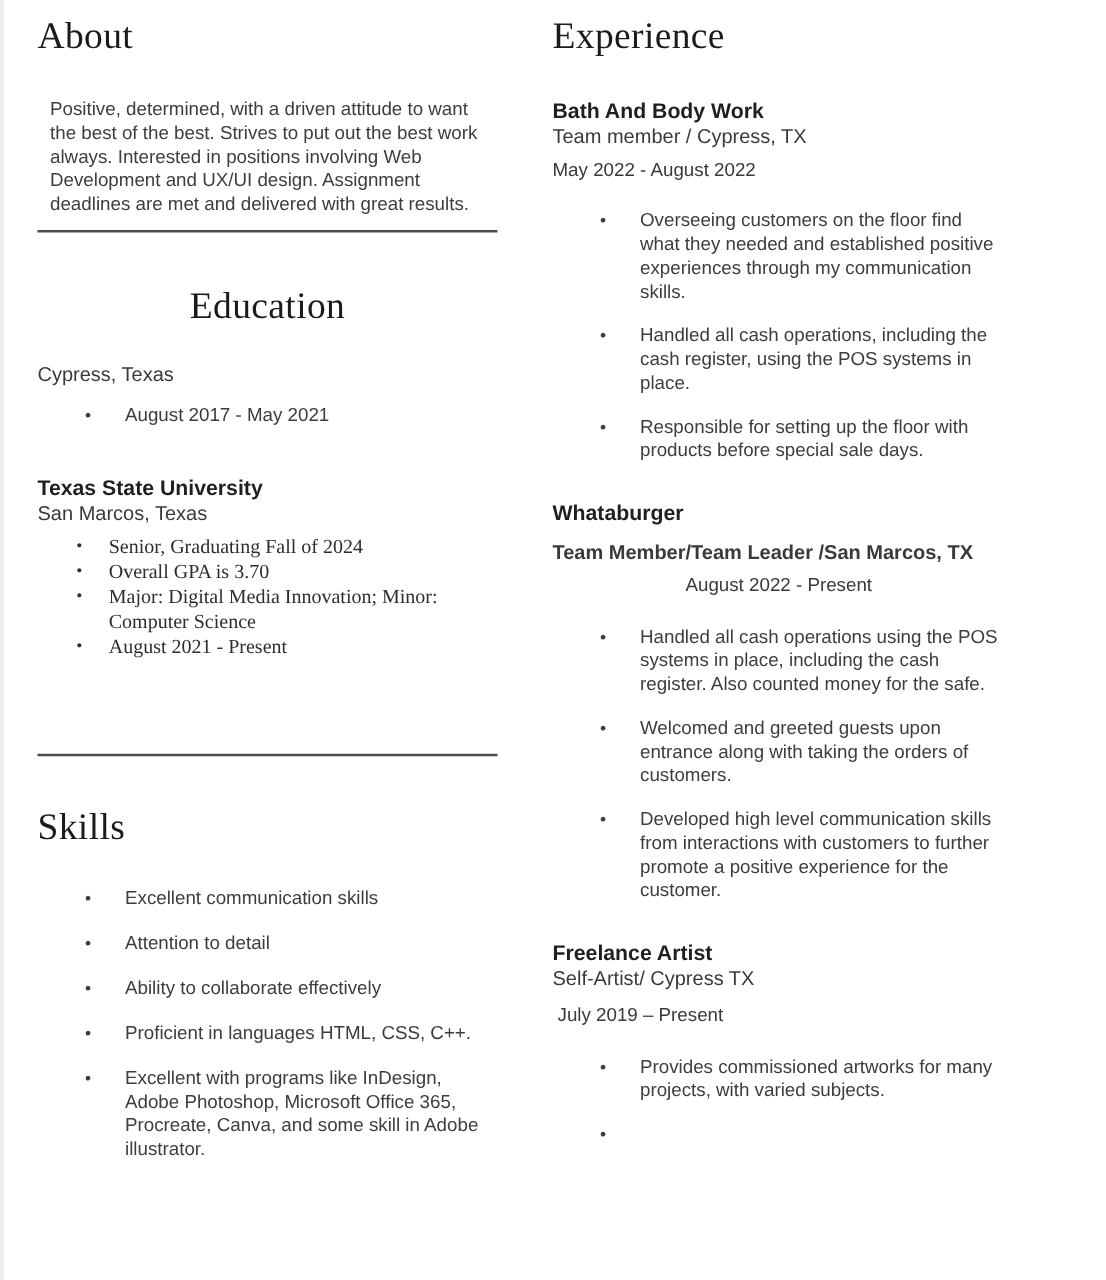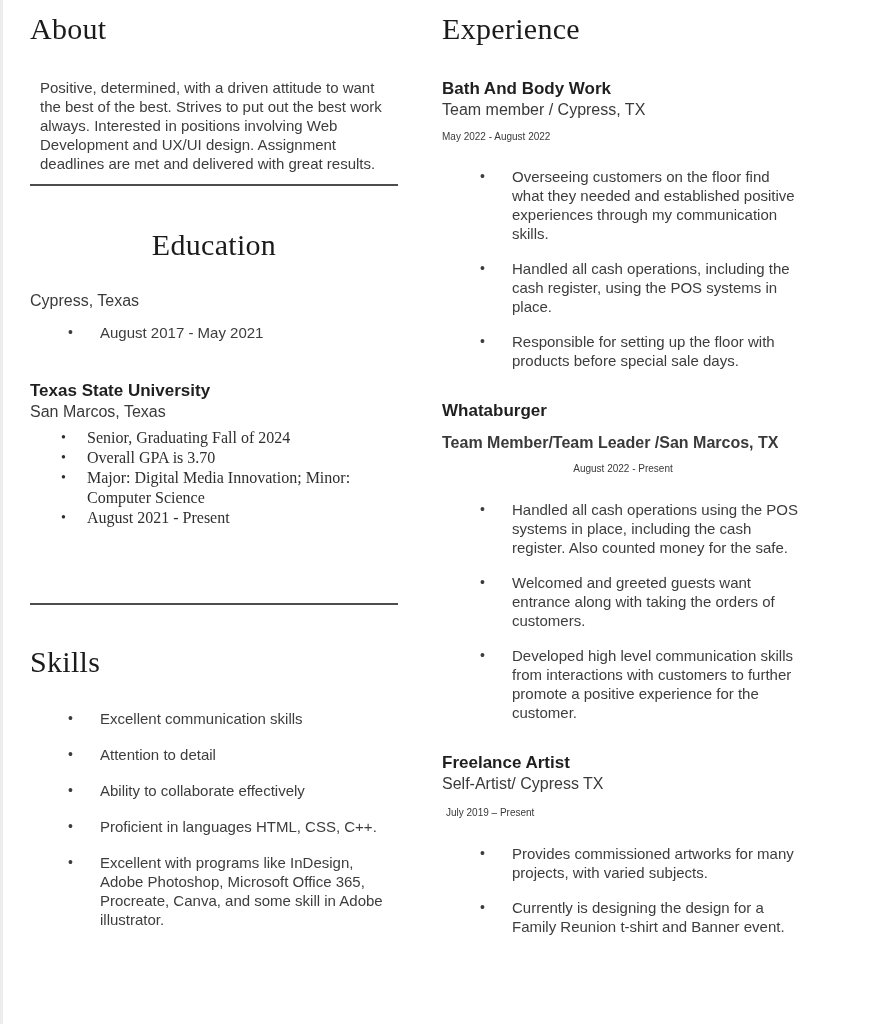--- a/index.html
+++ b/index.html
@@ -87,21 +87,21 @@
   .serif-bullets .bullet-text { flex: 1; }
 
   .skills-list { margin-top: 30px; }
   .skills-list .bullet-row + .bullet-row { margin-top: 17px; }
 
   
   .job.first { margin-top: 32px; }
   .job + .job { margin-top: 30px; }
   .role.gap { margin-top: 11px; font-weight: bold; }
   .dates {
-    font-size: 10px;
+    font-size: 15px;
     line-height: 19px;
     margin-top: 7px;
     color: #3a3a3a;
   }
   .dates.indented { margin-left: 4px; }
   .dates.mt6 { margin-top: 6px; text-align: center; }
   .dates.mt9 { margin-top: 9px; }
   .job-bullets { margin-top: 21px; }
   .job-bullets.mt22 { margin-top: 22px; }
   .job-bullets .bullet-row + .bullet-row { margin-top: 16px; }
@@ -216,40 +216,39 @@
         <div class="company">Whataburger</div>
         <div class="role gap">Team Member/Team Leader /San Marcos, TX</div>
         <div class="dates indented mt6">August 2022 - Present</div>
         <div class="sans-bullets job-bullets mt22">
           <div class="bullet-row">
             <span class="dot">•</span>
             <span class="bullet-text">Handled all cash operations using the POS systems in place, including the cash register. Also counted money for the safe.</span>
           </div>
           <div class="bullet-row">
             <span class="dot">•</span>
-            <span class="bullet-text">Welcomed and greeted guests want entrance along with taking the orders of customers.</span>
+            <span class="bullet-text">Welcomed and greeted guests upon entrance along with taking the orders of customers.</span>
           </div>
           <div class="bullet-row">
             <span class="dot">•</span>
             <span class="bullet-text">Developed high level communication skills from interactions with customers to further promote a positive experience for the customer.</span>
           </div>
         </div>
       </div>
 
       <div class="job">
         <div class="company">Freelance Artist</div>
         <div class="role">Self-Artist/ Cypress TX</div>
         <div class="dates indented mt9">July 2019 – Present</div>
         <div class="sans-bullets job-bullets mt22">
           <div class="bullet-row">
             <span class="dot">•</span>
             <span class="bullet-text">Provides commissioned artworks for many projects, with varied subjects.</span>
           </div>
           <div class="bullet-row">
             <span class="dot">•</span>
-            <span class="bullet-text">Currently is designing the design for a Family Reunion t-shirt and Banner event.</span>
           </div>
         </div>
       </div>
 
     </section>
   </div>
 </div>
 
 </body></html>

